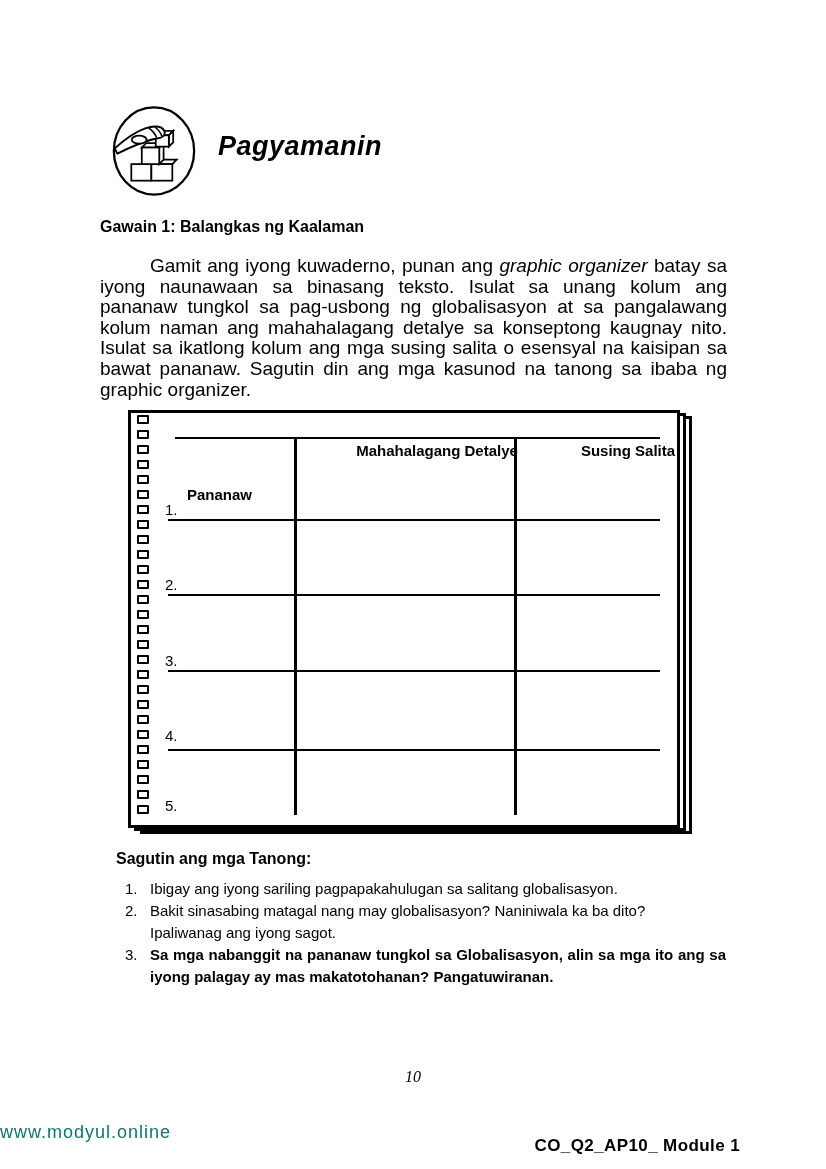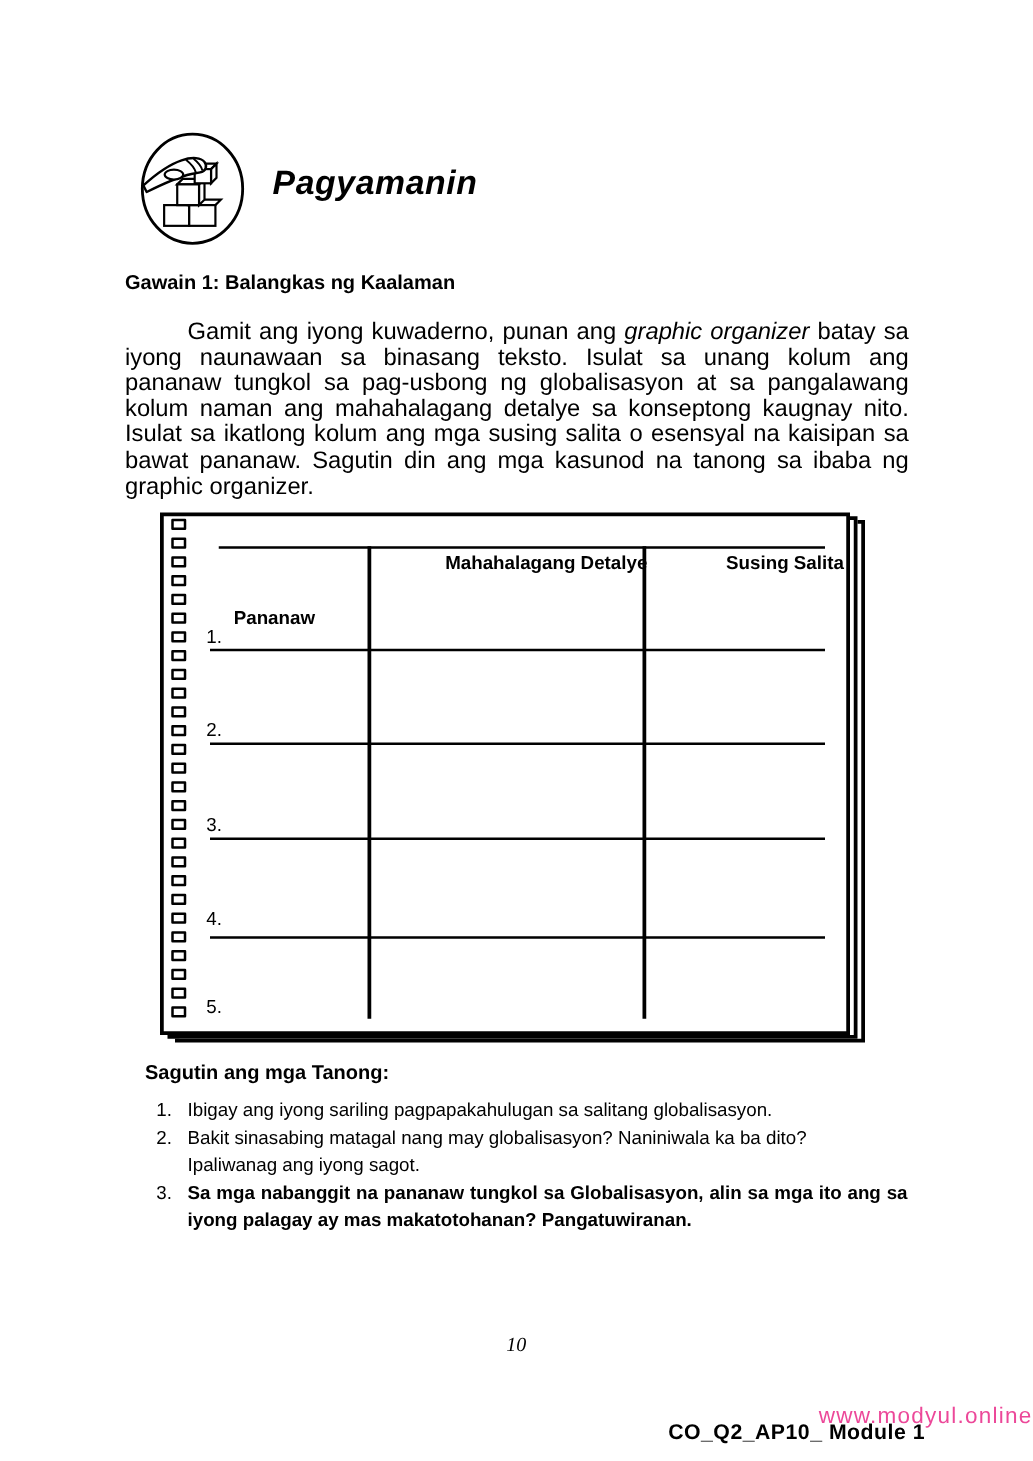--- a/index.html
+++ b/index.html
@@ -63,22 +63,22 @@
 
   
   .page-number{
     left:0;top:1068px;width:826px;text-align:center;
     font-family:"Liberation Serif", serif;font-size:16px;font-style:italic;
   }
   .module-code{
     right:86px;top:1112px;font-size:17px;font-weight:bold;letter-spacing:0.4px;margin-top:24px;
   }
   .watermark{
-    left:0;top:1122px;width:826px;text-align:right;font-size:18px;
-    color:#ec4899;letter-spacing:1px;
+    left:0;top:1122px;width:826px;text-align:left;font-size:18px;
+    color:#0f766e;letter-spacing:1px;
   }
 </style>
 </head>
 <body>
 
 <div class="abs hdr-icon">
   <svg width="88" height="96" viewBox="0 0 100 110" xmlns="http://www.w3.org/2000/svg">
     <ellipse cx="50" cy="55" rx="46" ry="50" fill="none" stroke="#000" stroke-width="2.6"></ellipse>
 
     <rect x="24" y="70" width="23" height="19" fill="#fff" stroke="#000" stroke-width="2"></rect>

